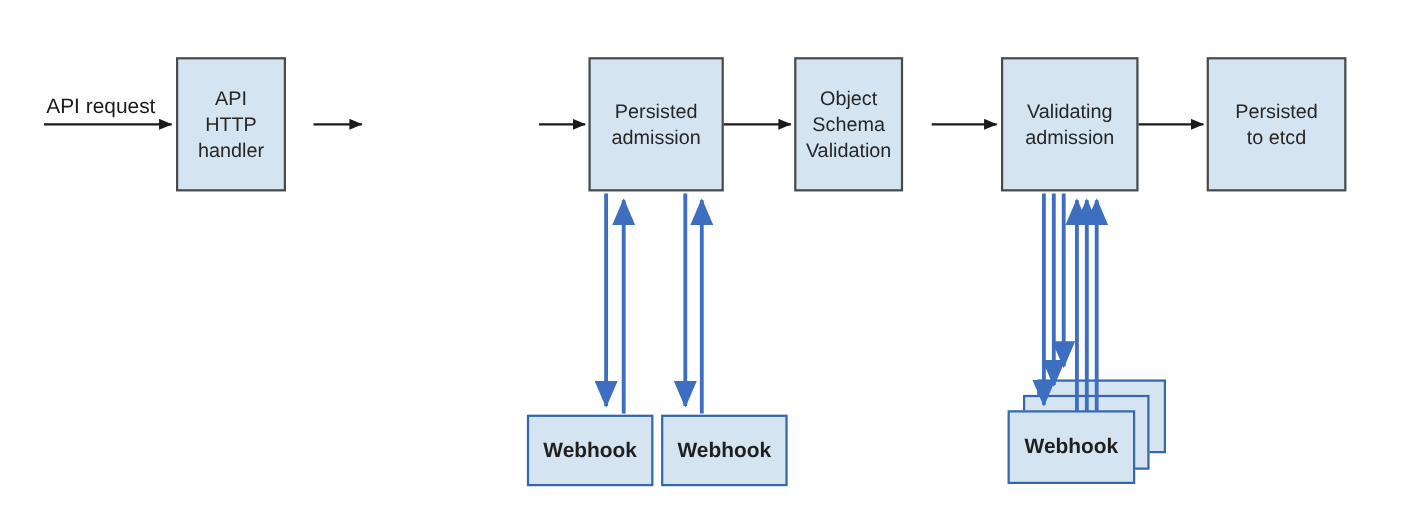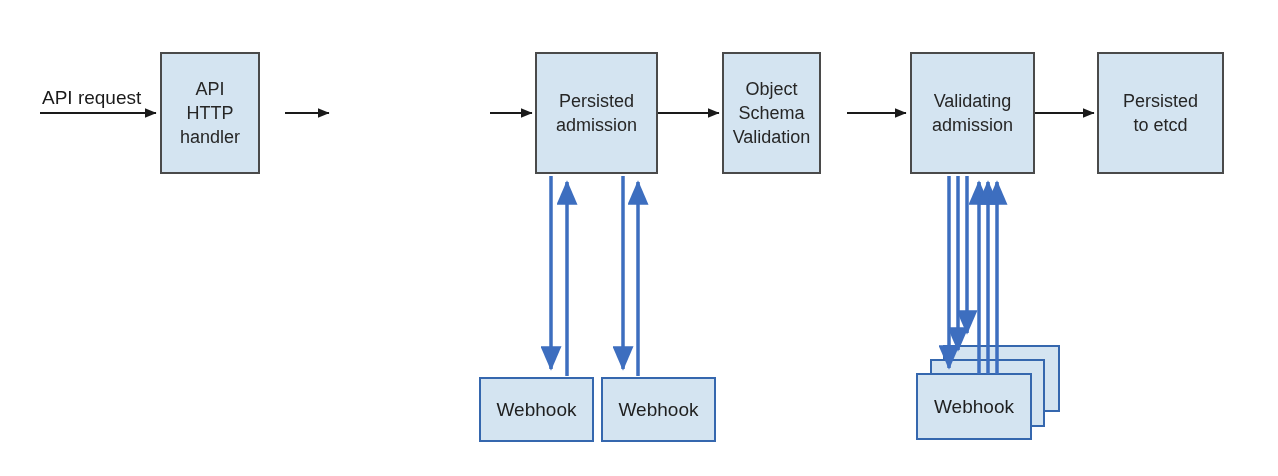--- a/index.html
+++ b/index.html
@@ -35,21 +35,21 @@
   .webhook {
     position: absolute;
     background: #d4e4f1;
     border: 2px solid #3567ae;
     box-sizing: border-box;
     display: flex;
     align-items: center;
     justify-content: center;
     text-align: center;
     font-size: 19px;
-    font-weight: 400;
+    font-weight: 700;
     color: #1f1f1f;
   }
   .api-request {
     position: absolute;
     left: 42px;
     top: 87px;
     font-size: 19px;
     color: #1a1a1a;
     white-space: nowrap;
   }

